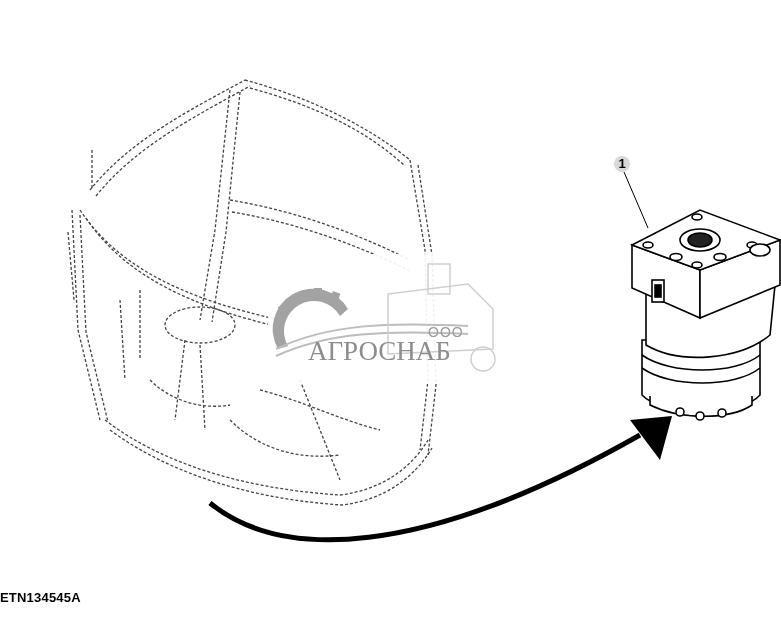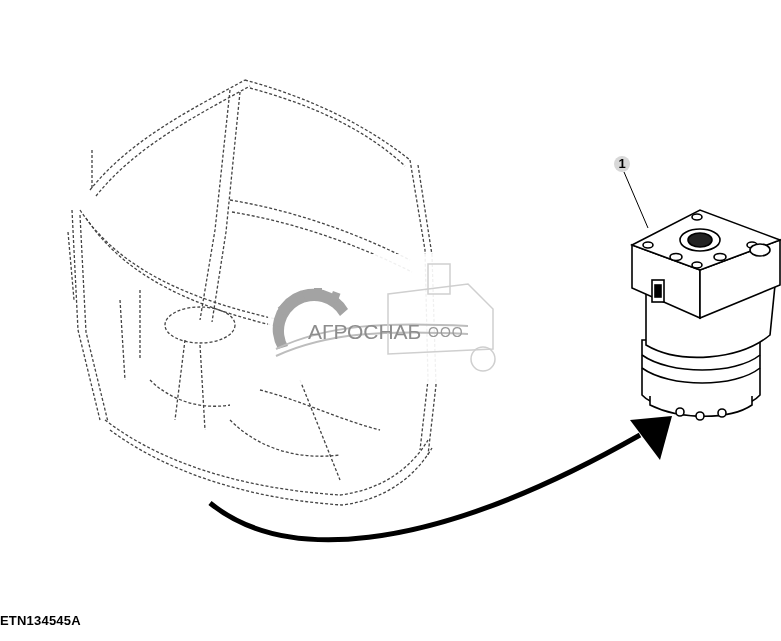--- a/index.html
+++ b/index.html
@@ -1,22 +1,22 @@
 <!DOCTYPE html>
 <html><head>
 <meta charset="utf-8">
 <style>
   html, body { margin:0; padding:0; background:#ffffff; }
   body { width:781px; height:641px; position:relative; overflow:hidden; font-family:"Liberation Sans", sans-serif; }
   .stage { position:absolute; left:0; top:0; width:781px; height:641px; }
-  .figure-id { position:absolute; left:0; top:590px; font-family:"Liberation Sans", sans-serif; font-weight:bold; font-size:13px; color:#000; letter-spacing:0.2px;margin-top:23px; }
+  .figure-id { position:absolute; left:0; top:590px; font-family:"Liberation Sans", sans-serif; font-weight:bold; font-size:13px; color:#000; letter-spacing:0.2px; }
   .callout-label { position:absolute; left:614px; top:156px; width:16px; height:16px; border-radius:50%; background:#d8d8d8; font-family:"Liberation Sans", sans-serif; font-weight:bold; font-size:13px; line-height:16px; text-align:center; color:#000; }
   .watermark { position:absolute; left:268px; top:254px; width:262px; height:130px; background:rgba(255,255,255,0.92); }
   .wm-ooo { position:absolute; left:392px; top:324px; font-family:"Liberation Sans", sans-serif; font-size:14px; color:#9a9a9a; letter-spacing:1px;margin-left:36px; }
-  .wm-name { position:absolute; left:308px; top:320px; font-family:Liberation Sans, sans-serif; font-size:21px; color:#8d8d8d; letter-spacing:0px; }
+  .wm-name { position:absolute; left:308px; top:336px; font-family:Liberation Serif, serif; font-size:27px; color:#8d8d8d; letter-spacing:0px; }
 </style>
 </head>
 <body>
 
 <div class="stage">
   <svg width="781" height="641" viewBox="0 0 781 641" xmlns="http://www.w3.org/2000/svg">
 
     <g fill="none" stroke="#444" stroke-width="1.3" stroke-dasharray="3 2">
 
       <path d="M90 190 C 130 140, 190 110, 245 80"></path>

